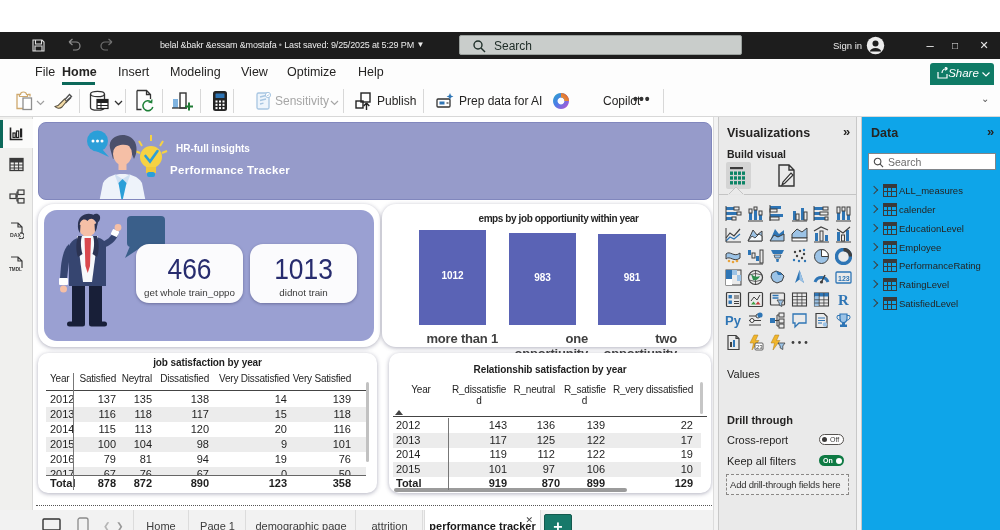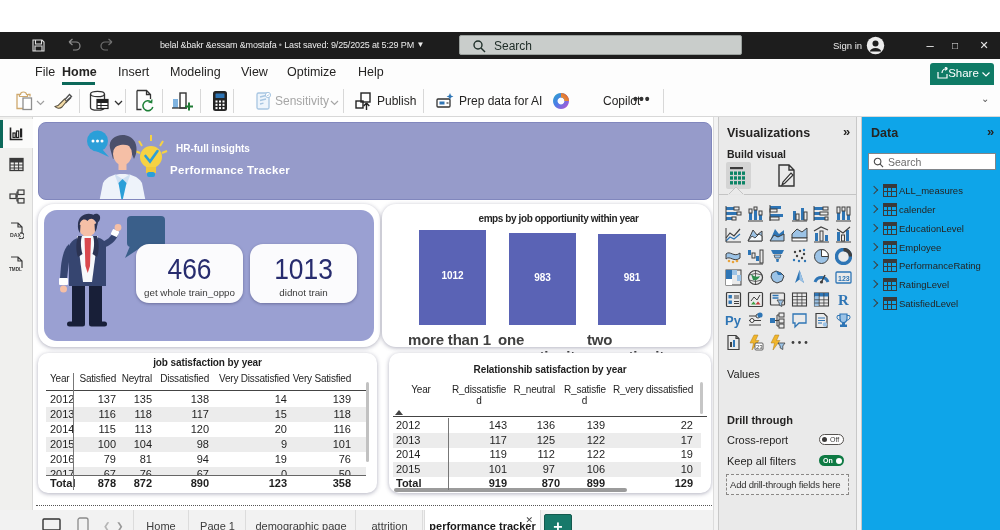--- a/index.html
+++ b/index.html
@@ -11,21 +11,21 @@
 #titlebar { position:absolute; left:0; top:0; width:1000px; height:27px; background:#1d1d1d; color:#e8e8e8; }
 #titlebar .ttxt { position:absolute; top:8px; font-size:9px; letter-spacing:-0.15px; color:#ececec; white-space:nowrap; }
 #searchbox { position:absolute; left:459px; top:3px; width:283px; height:20px; background:#c9cdcb; border:1px solid #9aa09d; border-radius:2px; }
 #searchbox span { position:absolute; left:34px; top:3px; font-size:12px; color:#1d2b26; }
 .winbtn { position:absolute; top:0; width:34px; height:27px; color:#e8e8e8; text-align:center; line-height:27px; font-size:13px; }
 
 
 #menubar { position:absolute; left:0; top:27px; width:1000px; height:26px; background:#fdfdfd;padding-left:48px; }
 .menuitem { position:absolute; top:6px; font-size:12.5px; color:#252423; }
 #homeunderline { position:absolute; left:62px; top:23px; width:33px; height:3px; background:#0c695a; }
-#sharebtn { position:absolute; left:930px; top:4px; width:64px; height:28px; background:#0f7b66; border-radius:3px; color:#fff; font-size:11.5px; line-height:20px; text-align:center; }
+#sharebtn { position:absolute; left:930px; top:4px; width:64px; height:28px; background:#0f7b66; border-radius:3px; color:#fff; font-size:11.5px; line-height:20px; text-align:center;font-style:italic; }
 
 
 #toolbar { position:absolute; left:0; top:53px; width:1000px; height:32px; background:#fdfdfd; border-bottom:1px solid #d8d8d8; }
 .tsep { position:absolute; top:4px; width:1px; height:24px; background:#d8d8d8; }
 .tlabel { position:absolute; top:9px; font-size:12px; color:#252423; white-space:nowrap; }
 .tlabel.gray { color:#a6a6a6; }
 
 
 #sidebar { position:absolute; left:0; top:85px; width:33px; height:393px; background:#f0f0ee; border-right:1px solid #d9d9d9; }
 #sidebar .active-ind { position:absolute; left:0; top:3px; width:3px; height:28px; background:#0c695a; }
@@ -41,21 +41,21 @@
 #purplecard { left:4px; top:87px; width:342px; height:143px; border-radius:16px; }
 #purplepanel { position:absolute; left:6px; top:6px; width:330px; height:131px; background:#9aa0d2; border-radius:13px; }
 .statcard { position:absolute; top:40px; width:107px; height:59px; background:#fbfbfd; border-radius:13px; box-shadow:0 1px 3px rgba(40,40,80,0.4); text-align:center; }
 .statcard .num { font-size:30px; font-weight:normal; color:#272c6e; line-height:34px; margin-top:8px; transform:scaleX(0.88); }
 .statcard .lbl { font-size:9.8px; color:#3a3a3a; line-height:13px; }
 
 #chartcard { left:348px; top:87px; width:329px; height:143px; border-radius:14px; }
 #chartcard .title { position:absolute; top:9px; left:12px; width:100%; text-align:center; font-size:10px; letter-spacing:-0.4px; font-weight:bold; color:#252525; }
 .bar { position:absolute; background:#5a63b5; }
 .barval { position:absolute; color:#fff; font-size:10px; font-weight:bold; text-align:center; }
-.barlbl { position:absolute; font-size:15px; letter-spacing:-0.2px; font-weight:bold; color:#404040; text-align:left; top:127px; width:90px;}
+.barlbl { position:absolute; font-size:13px; letter-spacing:-0.2px; font-weight:bold; color:#404040; text-align:right; top:127px; width:90px;}
 
 #table1 { left:4px; top:236px; width:339px; height:140px; border-radius:10px; }
 #table2 { left:355px; top:236px; width:322px; height:140px; border-radius:10px; }
 .tbltitle { position:absolute; top:4px; width:100%; text-align:center; font-size:10px; letter-spacing:-0.1px; font-weight:bold; color:#1e1e1e; }
 .trow { position:absolute; height:15px; font-size:11px; color:#1f1f1f; }
 .trow span { position:absolute; top:1px; text-align:right; white-space:nowrap; }
 .trow .yl { text-align:left; }
 .talt { background:#ececec; }
 .thead { position:absolute; font-size:10px; letter-spacing:-0.2px; color:#252525; }
 .thead span { position:absolute; text-align:right; white-space:nowrap; }

